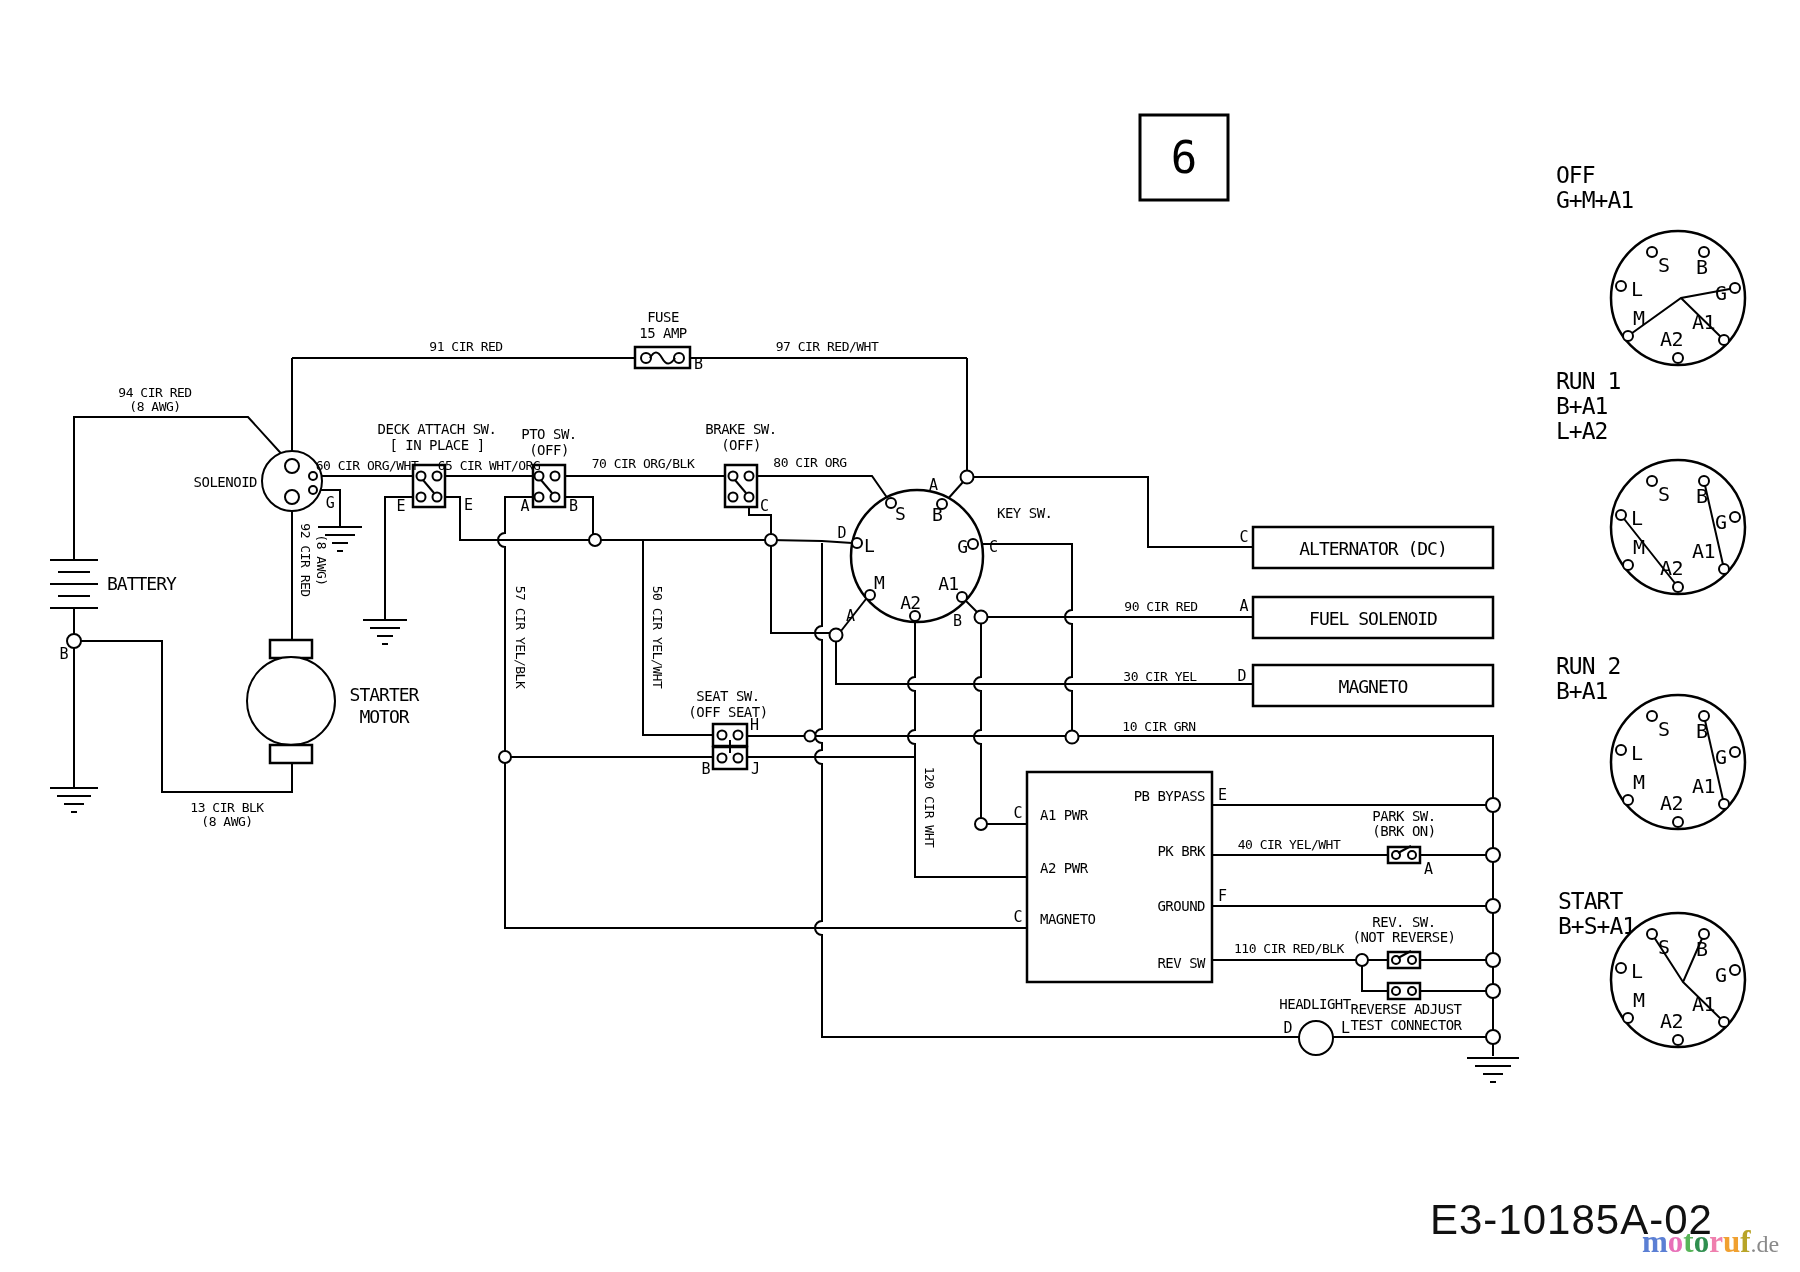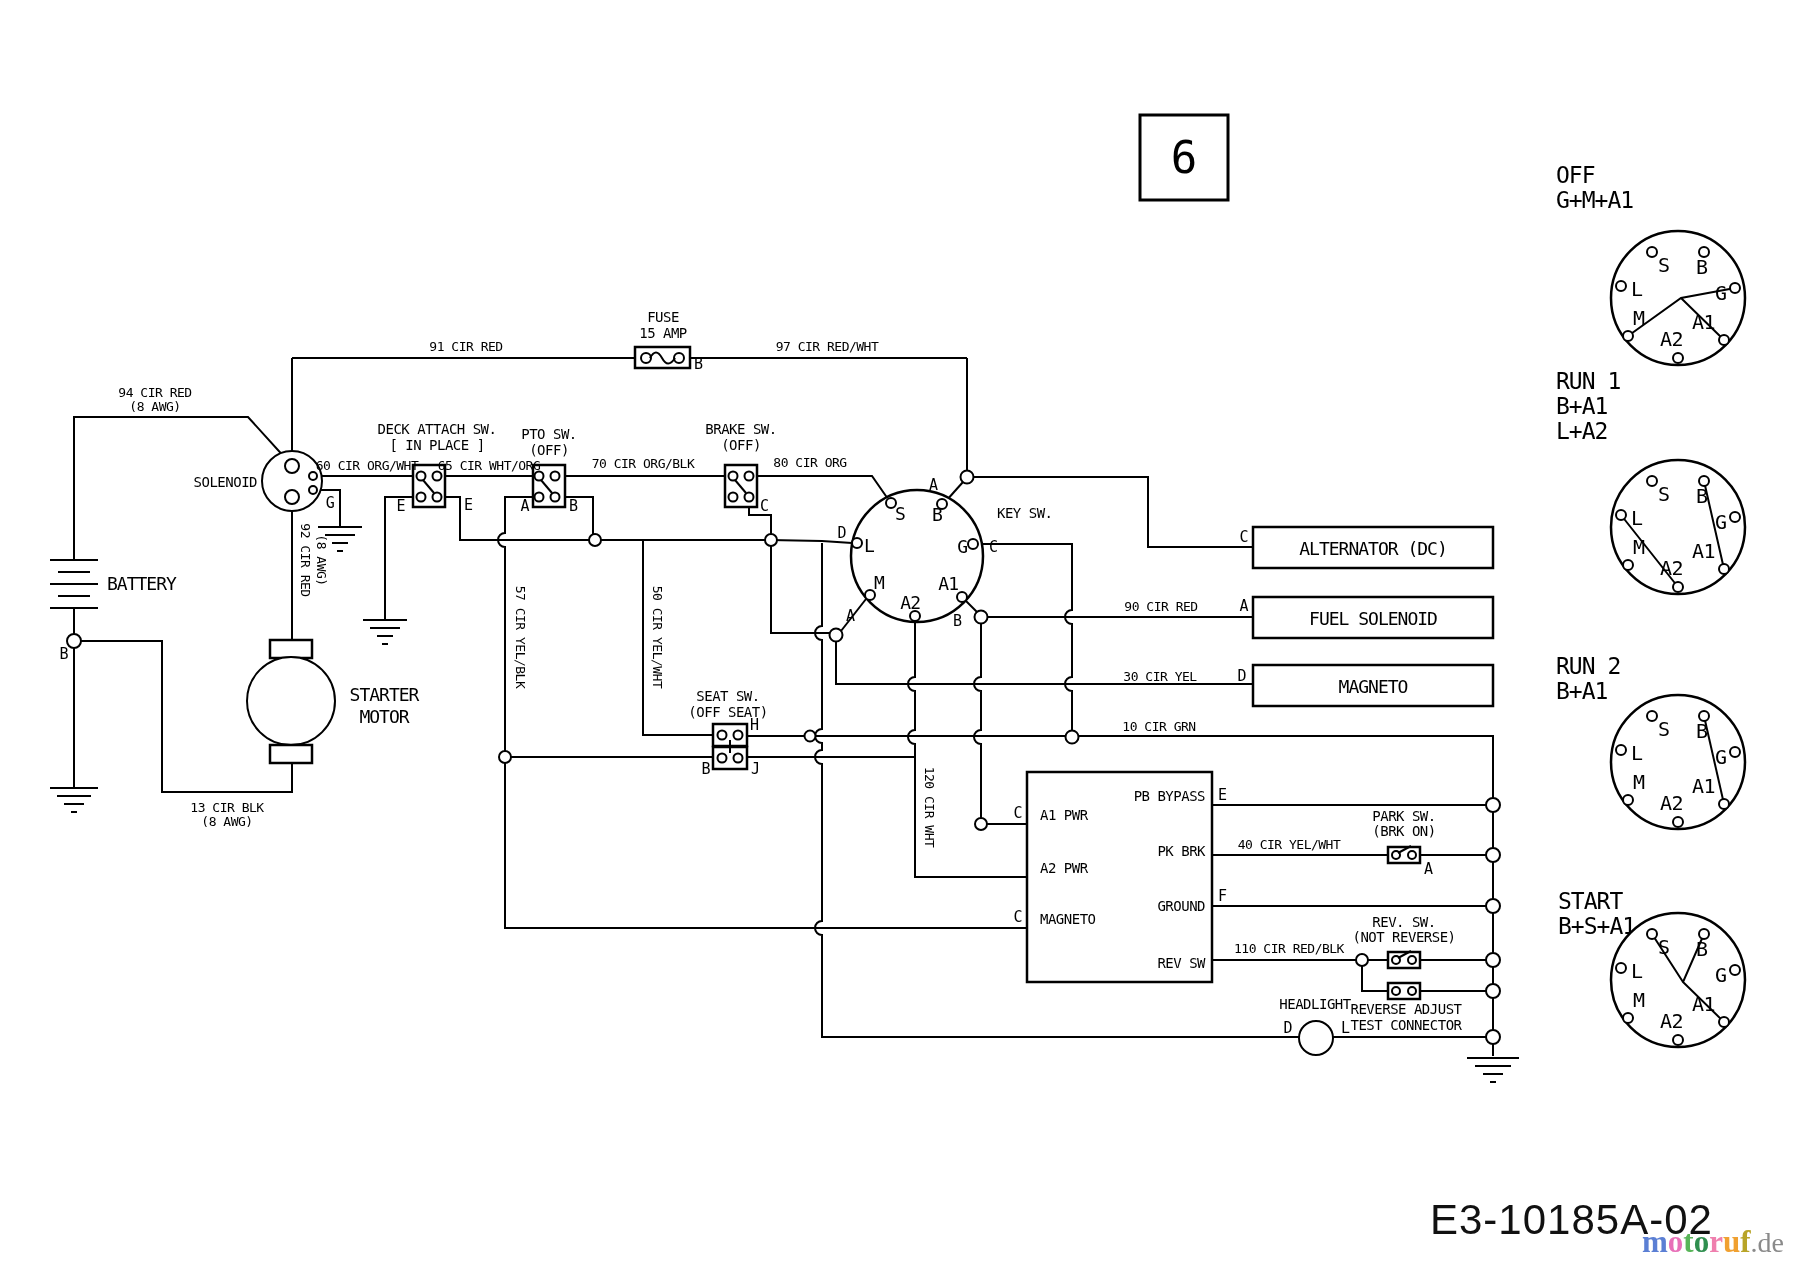--- a/index.html
+++ b/index.html
@@ -15,21 +15,21 @@
   .t44{font-size:44px;}
   .mid{text-anchor:middle;}
   .end{text-anchor:end;}
   .w{stroke:#000;stroke-width:2;fill:none;}
   .box{stroke:#000;stroke-width:2.5;fill:#fff;}
   .dot{fill:#fff;stroke:#000;stroke-width:2;}
   #drawno{position:absolute;left:1430px;top:1196px;font-family:"Liberation Sans",sans-serif;
           font-size:42px;color:#111;letter-spacing:1px;}
   #watermark{position:absolute;left:1642px;top:1224px;font-family:"Liberation Serif",serif;
              font-weight:bold;font-size:31px;letter-spacing:0px;}
-  #watermark .suffix{font-size:28px;color:#8a8a8a;font-weight:normal;}
+  #watermark .suffix{font-size:24px;color:#8a8a8a;font-weight:normal;}
 </style>
 </head>
 <body>
 
 <div id="stage">
 
 <svg width="1800" height="1272" viewBox="0 0 1800 1272">
 
   <g>
 

